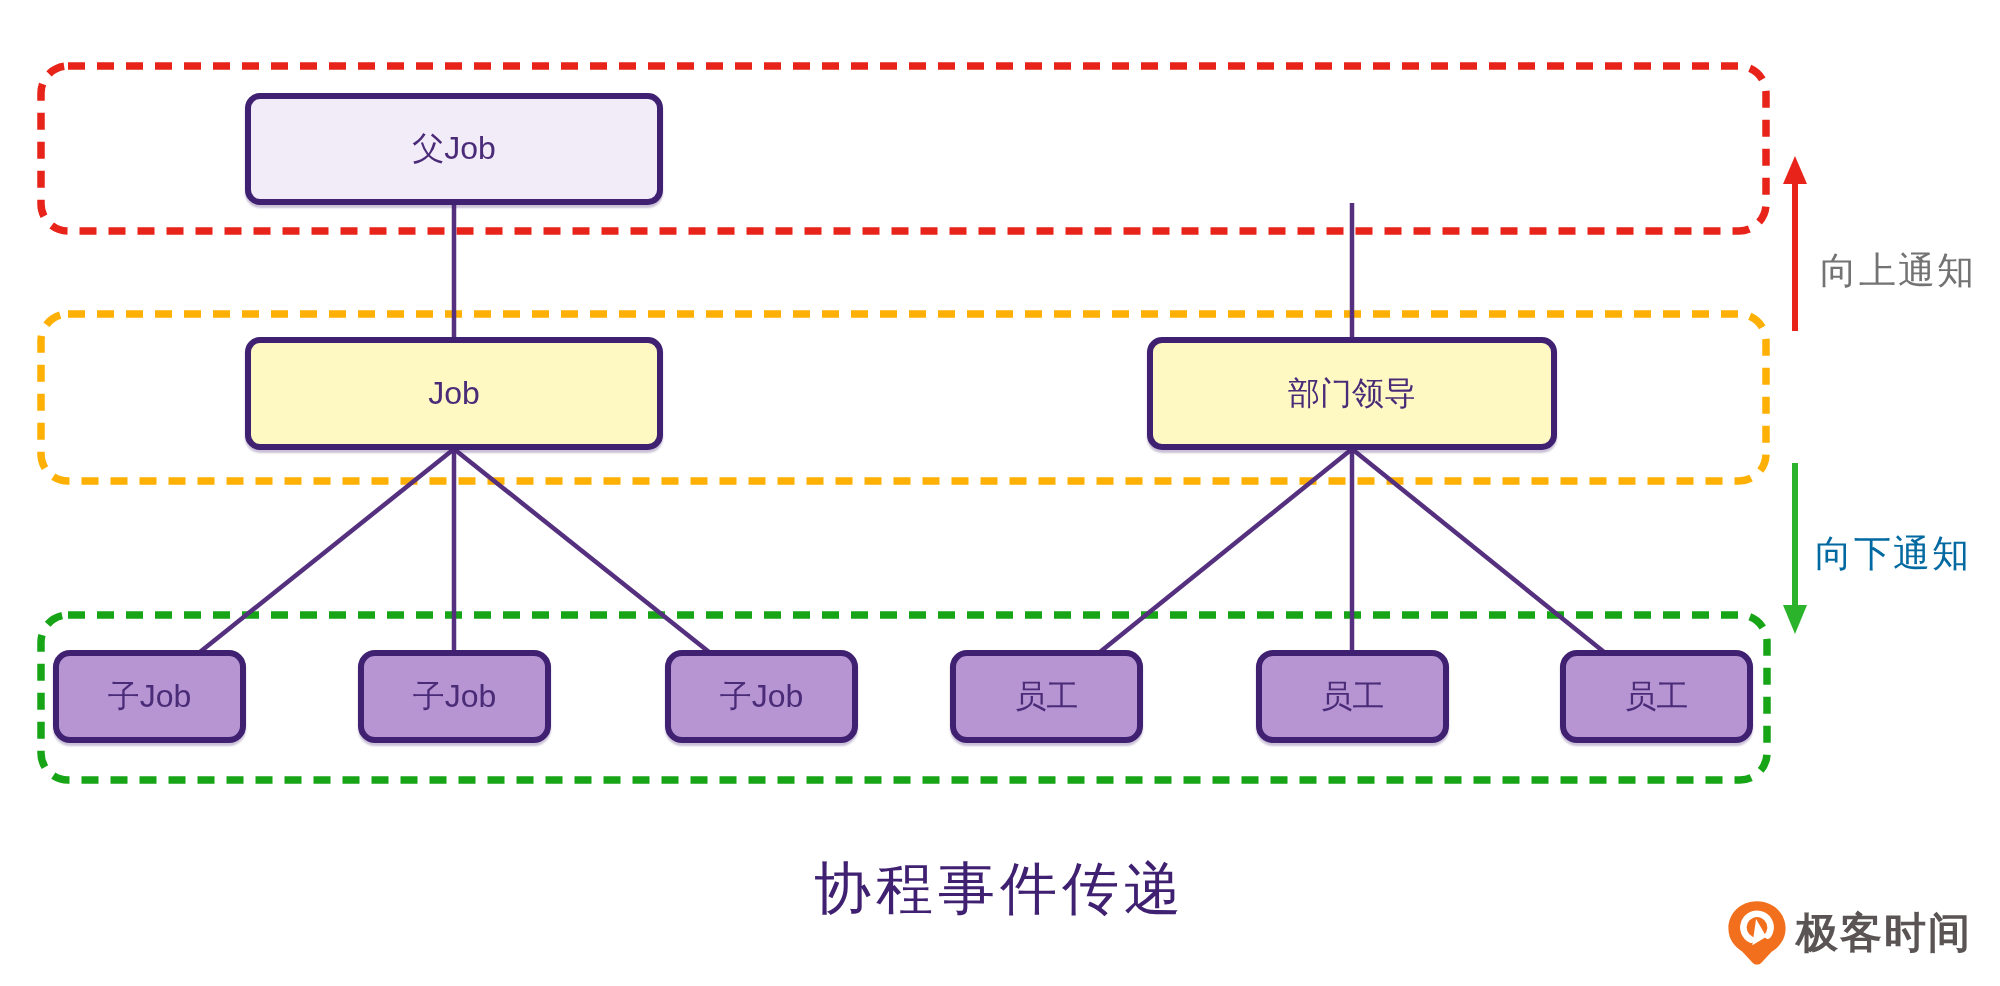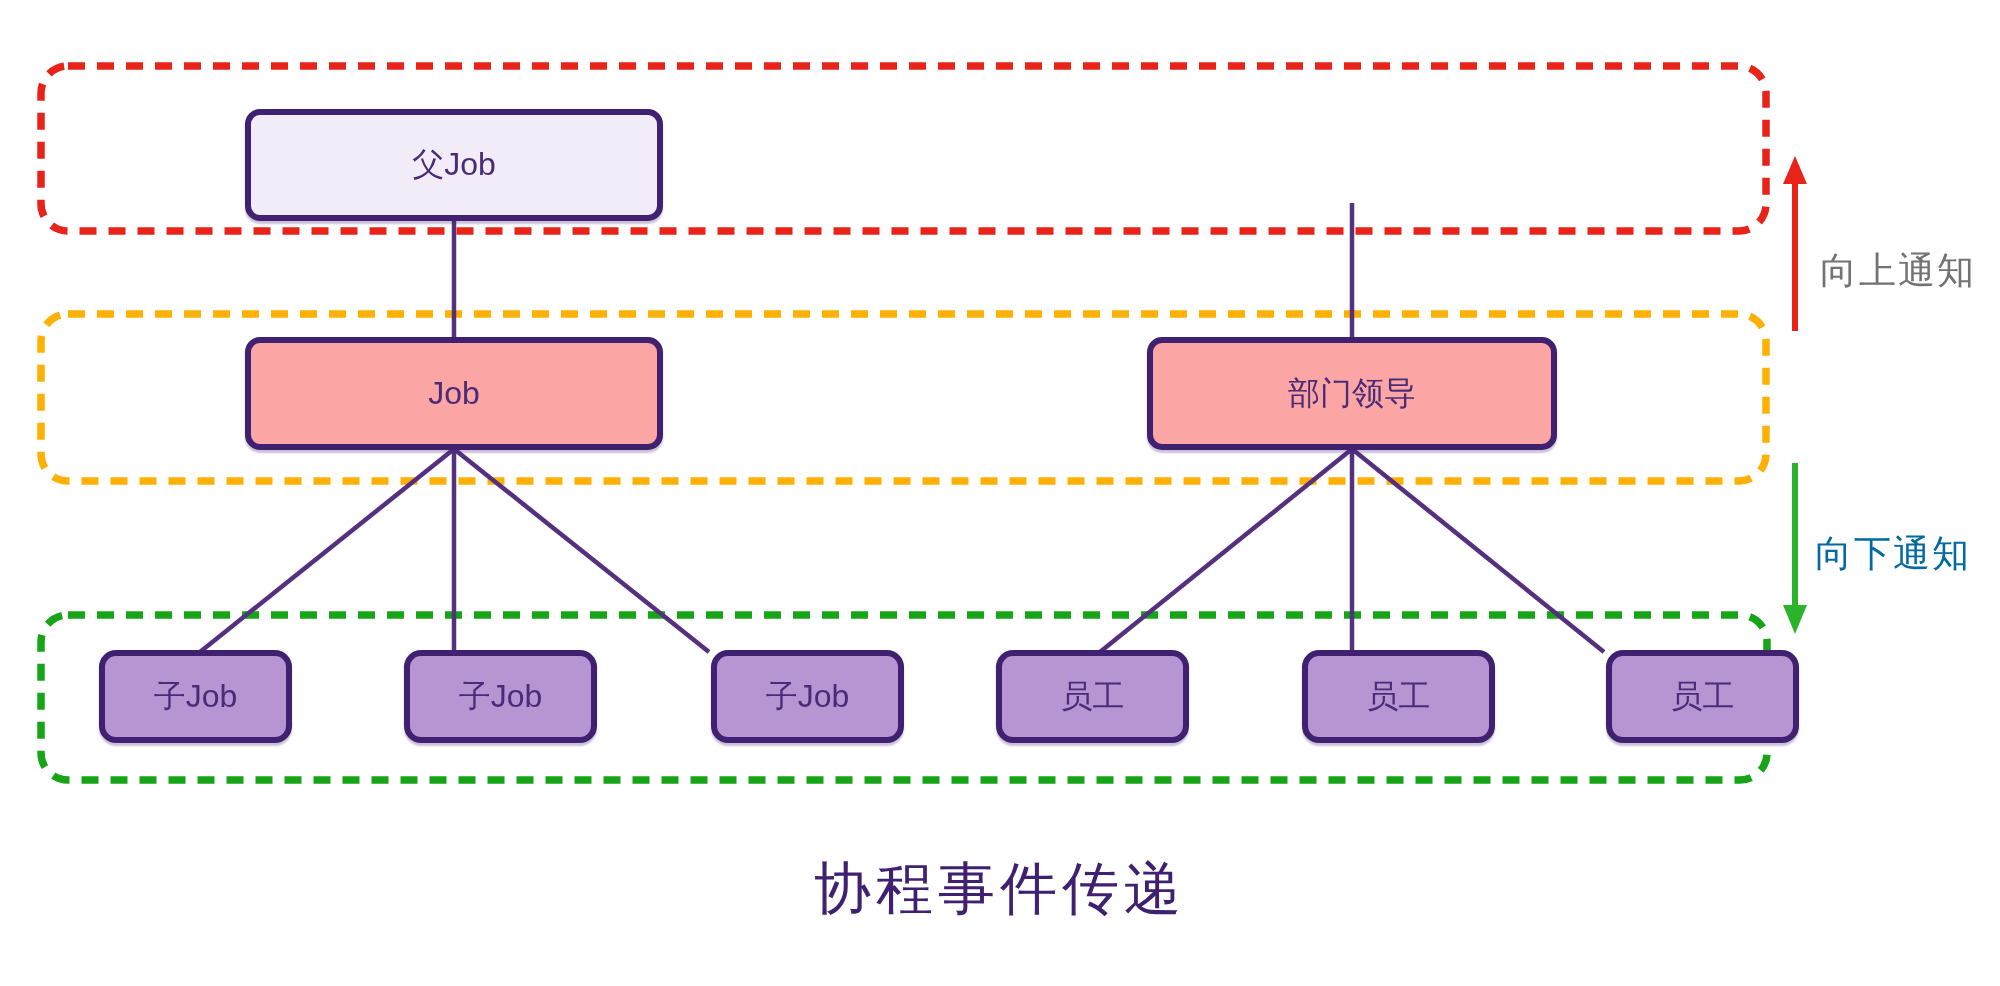--- a/index.html
+++ b/index.html
@@ -8,23 +8,23 @@
     font-family:"Liberation Sans","DejaVu Sans",sans-serif;overflow:hidden;
   }
   .overlay{position:absolute;left:0;top:0;width:2000px;height:986px;}
   .node{
     position:absolute;box-sizing:border-box;
     border:6px solid #3f2071;
     display:flex;align-items:center;justify-content:center;
     color:#4a2b78;font-size:32px;font-weight:500;
     box-shadow:0 3px 2px rgba(63,32,113,.28);
   }
-  .node.tier-top{background:#f2ecf9;border-radius:15px;margin-top:16px;}
-  .node.tier-mid{background:#fca5a5;border-radius:15px;}
-  .node.tier-leaf{background:#b795d3;border-radius:17px;margin-left:46px;}
+  .node.tier-top{background:#f2ecf9;border-radius:15px;}
+  .node.tier-mid{background:#fef9c3;border-radius:15px;}
+  .node.tier-leaf{background:#b795d3;border-radius:17px;}
   .annotation{position:absolute;font-size:37px;letter-spacing:2px;font-weight:500;white-space:nowrap;}
   .notify-up{color:#737373;}
   .notify-down{color:#0369a1;font-family:Liberation Mono, monospace;}
   .diagram-title{
     position:absolute;left:0;top:851px;width:100%;text-align:center;
     font-size:57px;letter-spacing:5px;color:#3f2071;font-weight:500;
   }
   .logo{position:absolute;left:1727px;top:900px;display:flex;align-items:center;gap:9px;}
   .logo-text{font-size:42px;color:#5a5454;letter-spacing:2px;font-weight:600;line-height:64px;}
 </style>
@@ -88,14 +88,22 @@
   </div>
   <div class="node tier-leaf" style="left:1560px;top:650px;width:193px;height:93px;">
     <span>员工</span>
   </div>
 
   <div class="annotation notify-up" style="left:1820px;top:246px;">向上通知</div>
   <div class="annotation notify-down" style="left:1815px;top:529px;">向下通知</div>
 
   <div class="diagram-title">协程事件传递</div>
 
+  <div class="logo">
+    <svg width="60" height="66" viewBox="0 0 64 70">
+      <path d="M32 1 C14.8 1 1.5 13.7 1.5 30 C1.5 41.2 7.6 49.7 16.4 54.9 L27.3 66.6 C29.8 69.3 34.2 69.3 36.7 66.6 L47.6 54.9 C56.4 49.7 62.5 41.2 62.5 30 C62.5 13.7 49.2 1 32 1 Z" fill="#f2701d"></path>
+      <circle cx="32" cy="29" r="14.5" fill="none" stroke="#ffffff" stroke-width="7" stroke-dasharray="71 20" stroke-linecap="round" transform="rotate(115 32 29)"></circle>
+      <polygon points="27,48 31,20 42,39" fill="#ffffff"></polygon>
+    </svg>
+    <span class="logo-text">极客时间</span>
+  </div>
 
 </div>
 
 </body></html>

